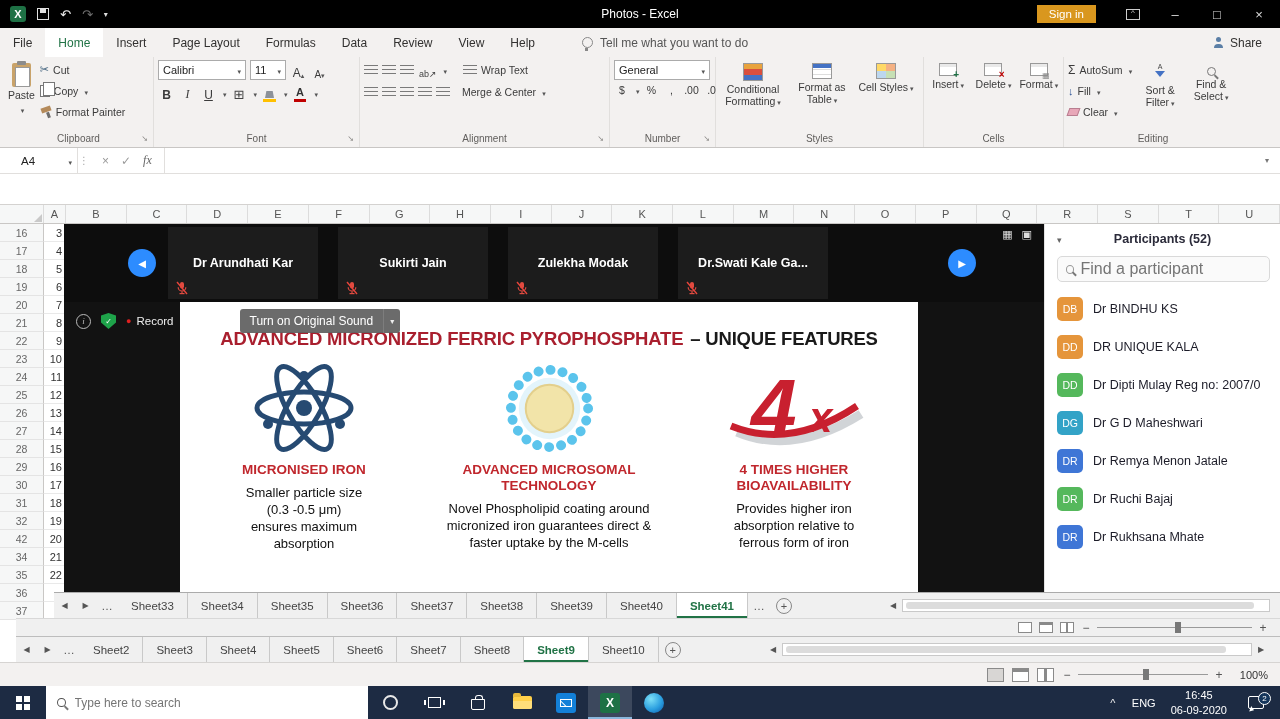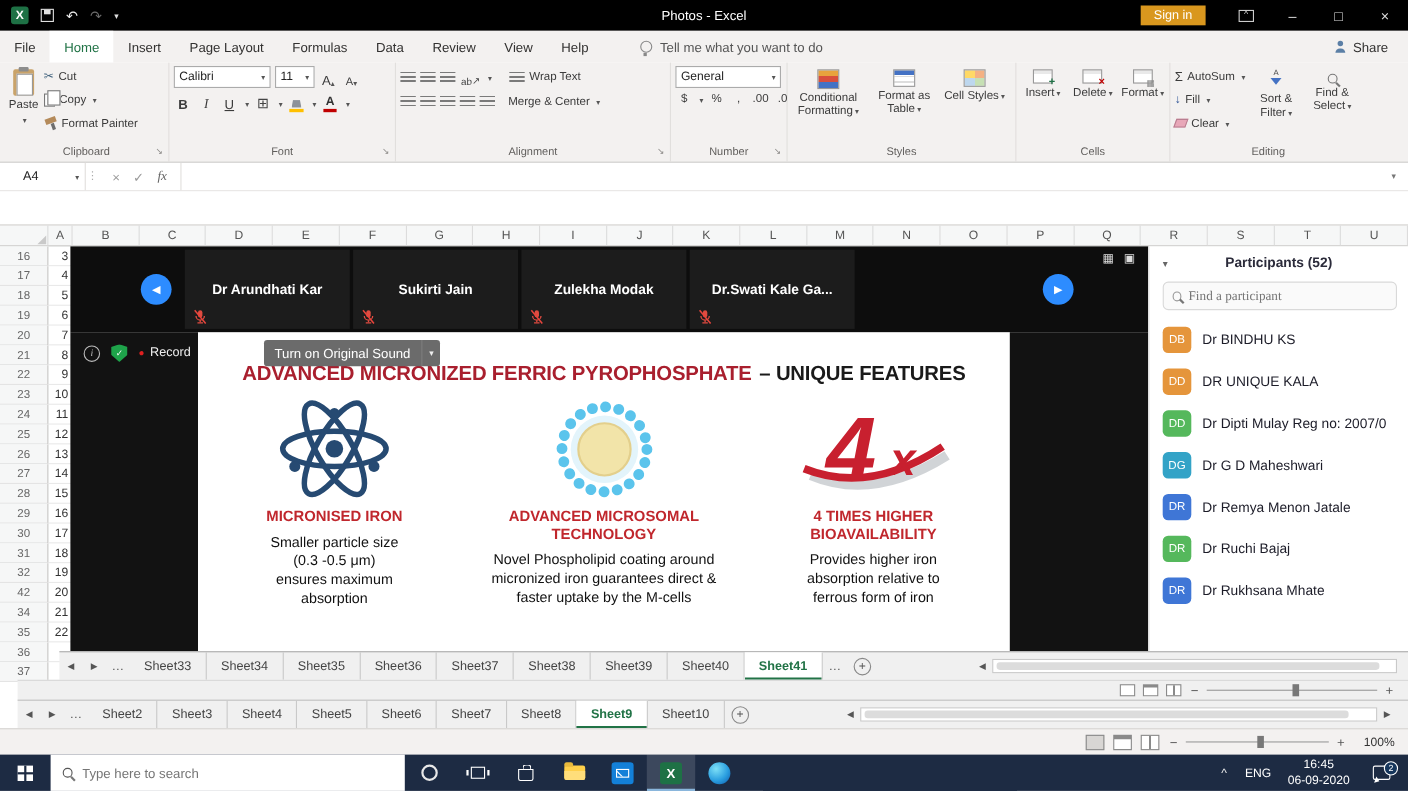--- a/index.html
+++ b/index.html
@@ -112,21 +112,21 @@
 .colA{width:22px}
 .col{flex:1}
 .rows{position:absolute;top:224px;left:0;width:1280px}
 .grow{display:flex;height:18px}
 .rh{width:44px;background:#F6F7F7;border-right:1px solid #C9C7C5;border-bottom:1px solid #E4E4E4;display:flex;align-items:center;justify-content:center;font-size:10.5px;color:#666}
 .ca{width:22px;border-right:1px solid #E3E3E3;border-bottom:1px solid #E9E9E9;display:flex;align-items:center;justify-content:flex-end;padding-right:3px;font-size:11px;color:#333}
 .grest{flex:1;border-bottom:1px solid #F0F0F0}
 
 
 .zstrip{position:absolute;left:64px;top:224px;width:980px;height:78px;background:#0D0D0D;overflow:hidden}
-.ztiles{position:absolute;left:104px;top:3px;bottom:3px;display:flex;gap:3px}
+.ztiles{position:absolute;left:104px;top:3px;bottom:3px;display:flex;gap:20px}
 .ztile{width:150px;background:#1C1C1C;position:relative;display:flex;align-items:center;justify-content:center}
 .zname{color:#fff;font-weight:bold;font-size:12.5px;text-align:center;padding:0 6px}
 .zmic{position:absolute;left:8px;bottom:4px}
 .znav{position:absolute;top:25px;width:28px;height:28px;border-radius:50%;background:#2D8CFF;color:#fff;display:flex;align-items:center;justify-content:center;font-size:10px}
 .znav.prev{left:64px}.znav.next{left:884px}
 .zviews{position:absolute;right:12px;top:4px;display:flex;gap:9px;color:#ddd;font-size:11px}
 
 
 .zshare{position:absolute;left:64px;top:302px;width:980px;height:290px;background:#121212}
 .slide{position:absolute;left:116px;top:0;width:738px;height:290px;background:#fff;overflow:hidden}
@@ -151,21 +151,21 @@
 .f3 .fhead{max-width:180px}
 .fbody{margin-top:7px;font-size:13px;color:#111;line-height:1.3;white-space:pre-line}
 
 
 .ppanel{position:absolute;left:1044px;top:224px;width:236px;height:368px;background:#fff;border-left:1px solid #E3E3E3;display:flex;flex-direction:column}
 .phead{height:30px;display:flex;align-items:center;justify-content:center;position:relative;font-size:12.5px;font-weight:bold;color:#2B2B3A}
 .phead .chev{position:absolute;left:12px;color:#666}
 .phead .chev::after{content:"▾";font-size:9px}
 .psearch{margin:2px 10px 8px 12px;height:26px;border:1px solid #D9D9D9;border-radius:5px;background:#FAFAFA;display:flex;align-items:center;padding:0 8px;gap:6px}
 .psearch .i-mag{border-color:#999}
-.psearch input{border:0;outline:0;background:transparent;font-size:12px;width:100%;font-family:Liberation Serif, serif;color:#333}
+.psearch input{border:0;outline:0;background:transparent;font-size:16px;width:100%;font-family:Liberation Sans, sans-serif;color:#333}
 .plist{flex:1;overflow:hidden}
 .pitem{height:38px;display:flex;align-items:center;padding:0 6px 0 12px;gap:10px}
 .pavatar{width:26px;height:24px;border-radius:5px;color:#fff;font-size:10.5px;font-weight:normal;display:flex;align-items:center;justify-content:center;flex:none;background:#888}
 .pname{font-size:12.5px;color:#1C1C28;white-space:nowrap;overflow:hidden}
 
 
 .strip1{position:absolute;left:54px;top:592px;width:1226px;height:26px;background:#F0F0F0;border-top:1px solid #ABABAB;display:flex;align-items:stretch;font-size:11.5px;color:#444}
 .strip2{position:absolute;left:16px;top:636px;width:1264px;height:26px;background:#F0F0F0;border-top:1px solid #BDBDBD;display:flex;align-items:stretch;font-size:11.5px;color:#444}
 .snav{width:21px;display:flex;align-items:center;justify-content:center;color:#555;font-size:8px}
 .sdots{width:22px;display:flex;align-items:center;justify-content:center;color:#555}

